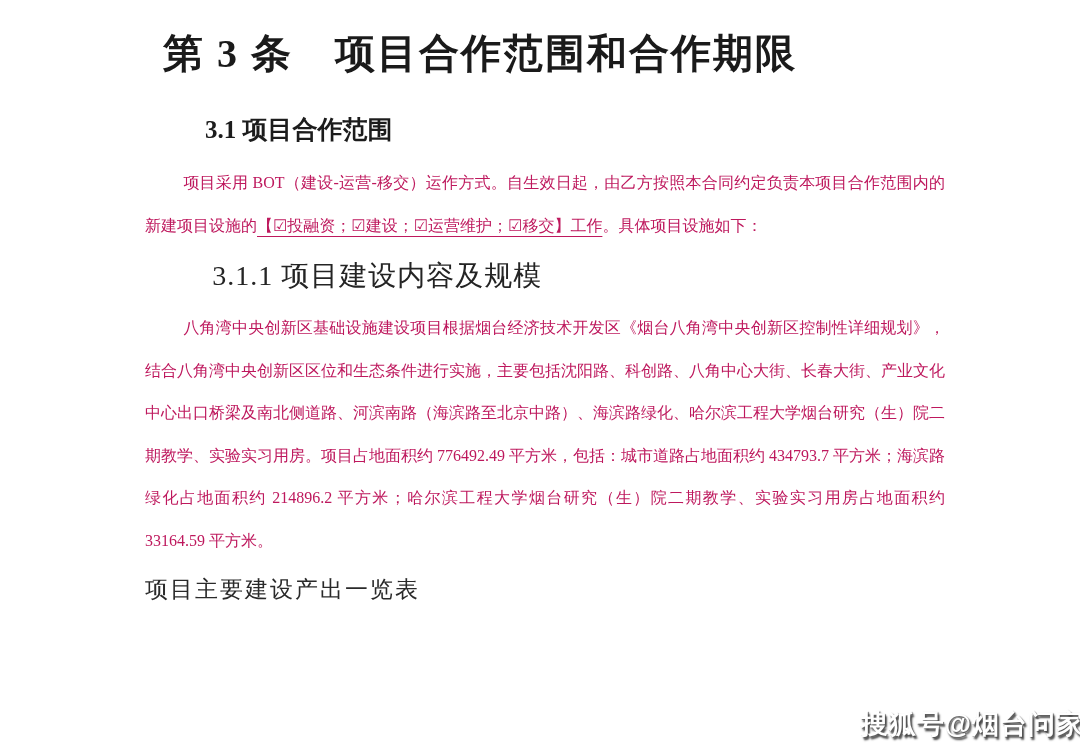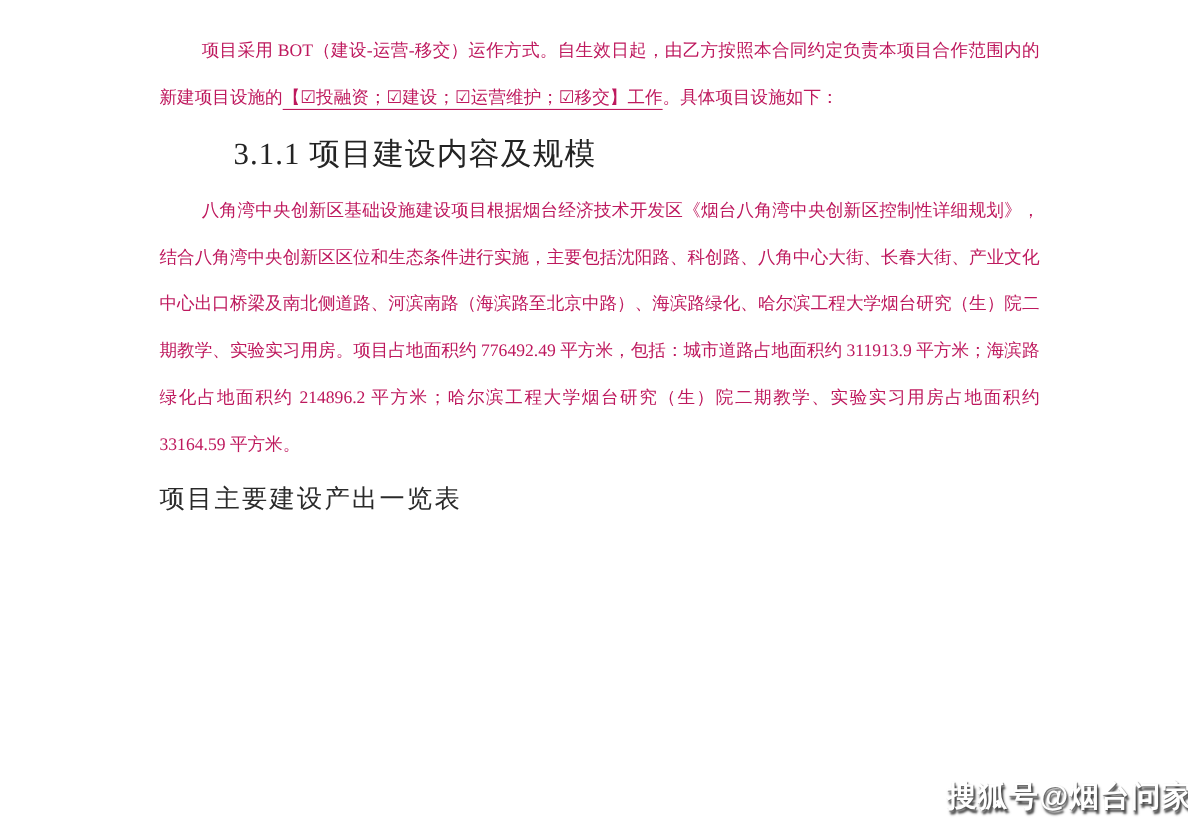--- a/index.html
+++ b/index.html
@@ -76,25 +76,27 @@
     color: #ffffff;
     text-shadow: 2px 3px 2px #4a4a4a, 1px 1px 1px #6a6a6a;
     white-space: nowrap;
   }
 </style>
 </head>
 <body>
 
 <div class="page">
   <div class="content">
+    <h1 class="article-title">第 3 条　项目合作范围和合作期限</h1>
 
+    <h2 class="h-3-1">3.1 项目合作范围</h2>
 
     <p class="body-para"><span>项目采用 BOT（建设-运营-移交）运作方式。自生效日起，由乙方按照本合同约定负责本项目合作范围内的新建项目设施的</span><span class="u">【☑投融资；☑建设；☑运营维护；☑移交】工作</span><span>。具体项目设施如下：</span></p>
 
     <h3 class="h-3-1-1">3.1.1 项目建设内容及规模</h3>
 
-    <p class="body-para">八角湾中央创新区基础设施建设项目根据烟台经济技术开发区《烟台八角湾中央创新区控制性详细规划》，结合八角湾中央创新区区位和生态条件进行实施，主要包括沈阳路、科创路、八角中心大街、长春大街、产业文化中心出口桥梁及南北侧道路、河滨南路（海滨路至北京中路）、海滨路绿化、哈尔滨工程大学烟台研究（生）院二期教学、实验实习用房。项目占地面积约 776492.49 平方米，包括：城市道路占地面积约 311913.9 平方米；海滨路绿化占地面积约 214896.2 平方米；哈尔滨工程大学烟台研究（生）院二期教学、实验实习用房占地面积约 33164.59 平方米。</p>
+    <p class="body-para">八角湾中央创新区基础设施建设项目根据烟台经济技术开发区《烟台八角湾中央创新区控制性详细规划》，结合八角湾中央创新区区位和生态条件进行实施，主要包括沈阳路、科创路、八角中心大街、长春大街、产业文化中心出口桥梁及南北侧道路、河滨南路（海滨路至北京中路）、海滨路绿化、哈尔滨工程大学烟台研究（生）院二期教学、实验实习用房。项目占地面积约 776492.49 平方米，包括：城市道路占地面积约 434793.7 平方米；海滨路绿化占地面积约 214896.2 平方米；哈尔滨工程大学烟台研究（生）院二期教学、实验实习用房占地面积约 33164.59 平方米。</p>
 
     <div class="table-caption">项目主要建设产出一览表</div>
   </div>
 
   <div class="watermark">搜狐号@烟台问家</div>
 </div>
 
 </body></html>

